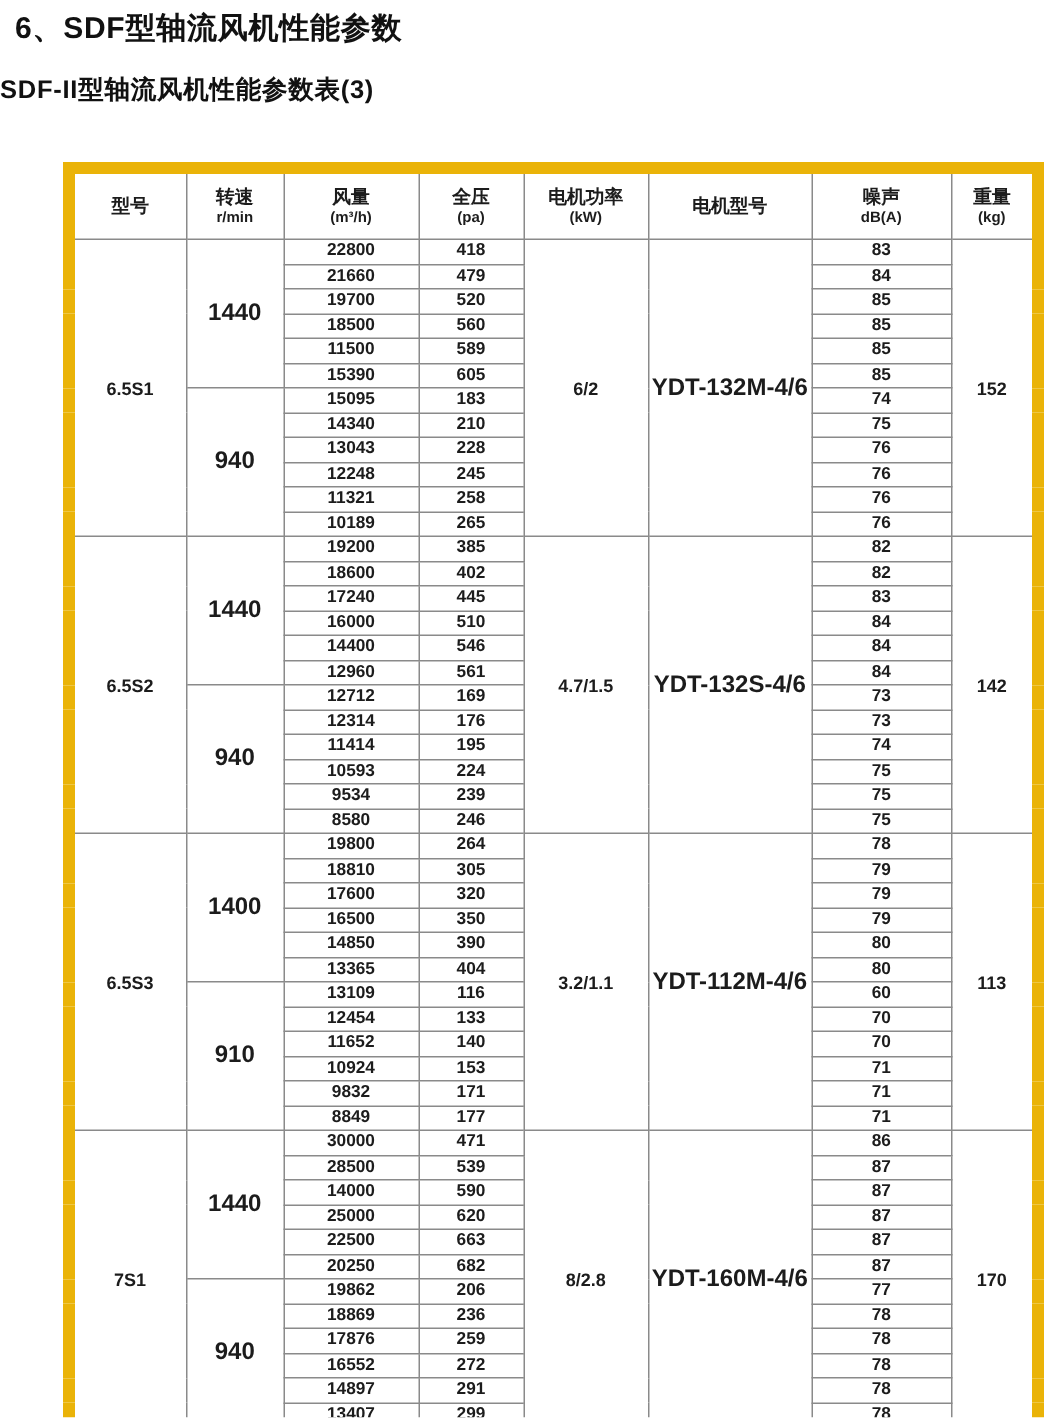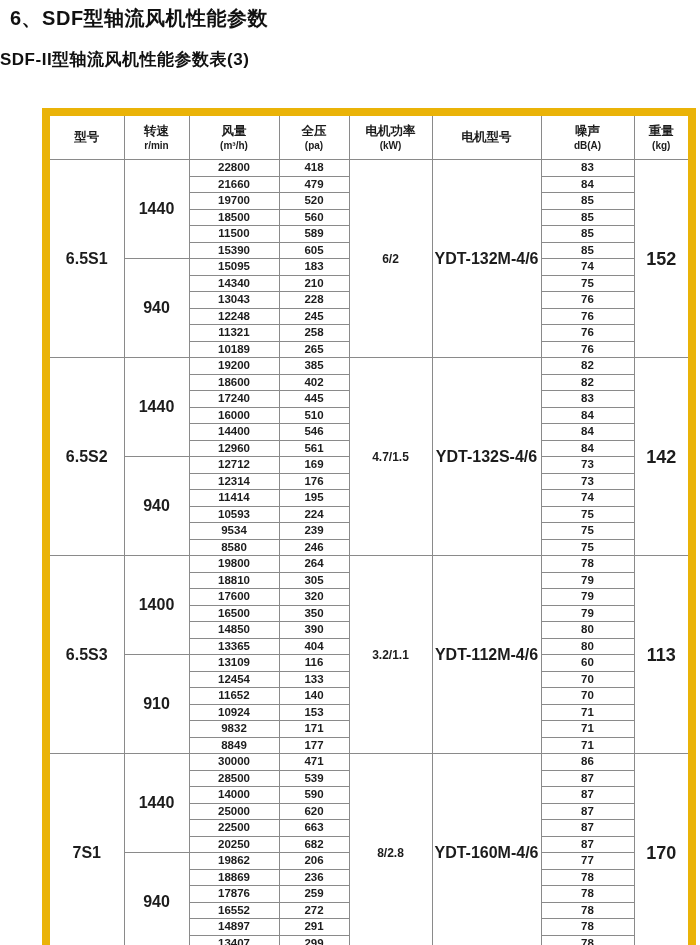--- a/index.html
+++ b/index.html
@@ -63,25 +63,25 @@
   }
   table.perf thead th .hl2 {
     display: block;
     font-size: 10px;
   }
   table.perf tbody td {
     height: 15.5px;
     font-size: 11.5px;
     line-height: 1;
   }
-  table.perf td.model { font-size: 16px; }
+  table.perf td.model { font-size: 12px; }
   table.perf td.speed { font-size: 16px; }
   table.perf td.power { font-size: 12px; }
   table.perf td.motor { font-size: 16px; }
-  table.perf td.weight { font-size: 18px; }
+  table.perf td.weight { font-size: 12px; }
   col.c-model   { width: 78px; }
   col.c-speed   { width: 65px; }
   col.c-airflow { width: 90px; }
   col.c-press   { width: 70px; }
   col.c-power   { width: 83px; }
   col.c-motor   { width: 109px; }
   col.c-noise   { width: 93px; }
   col.c-weight  { width: 58px; }
 </style>
 </head>

